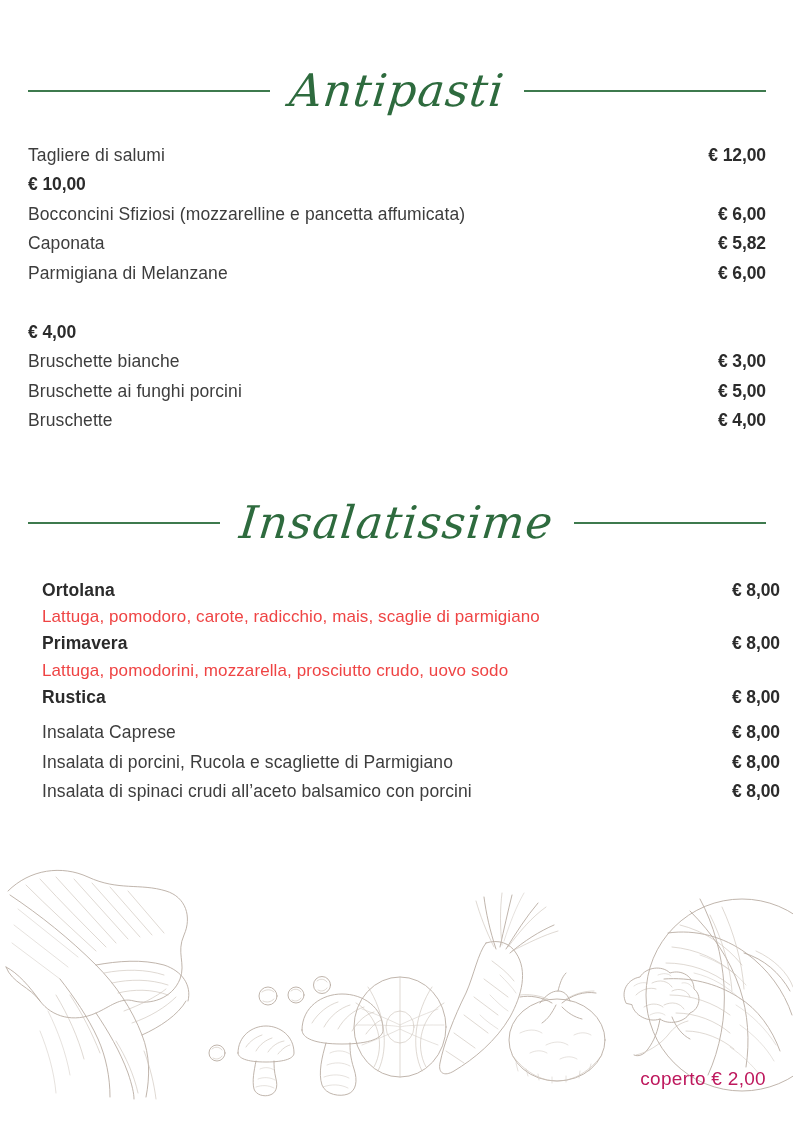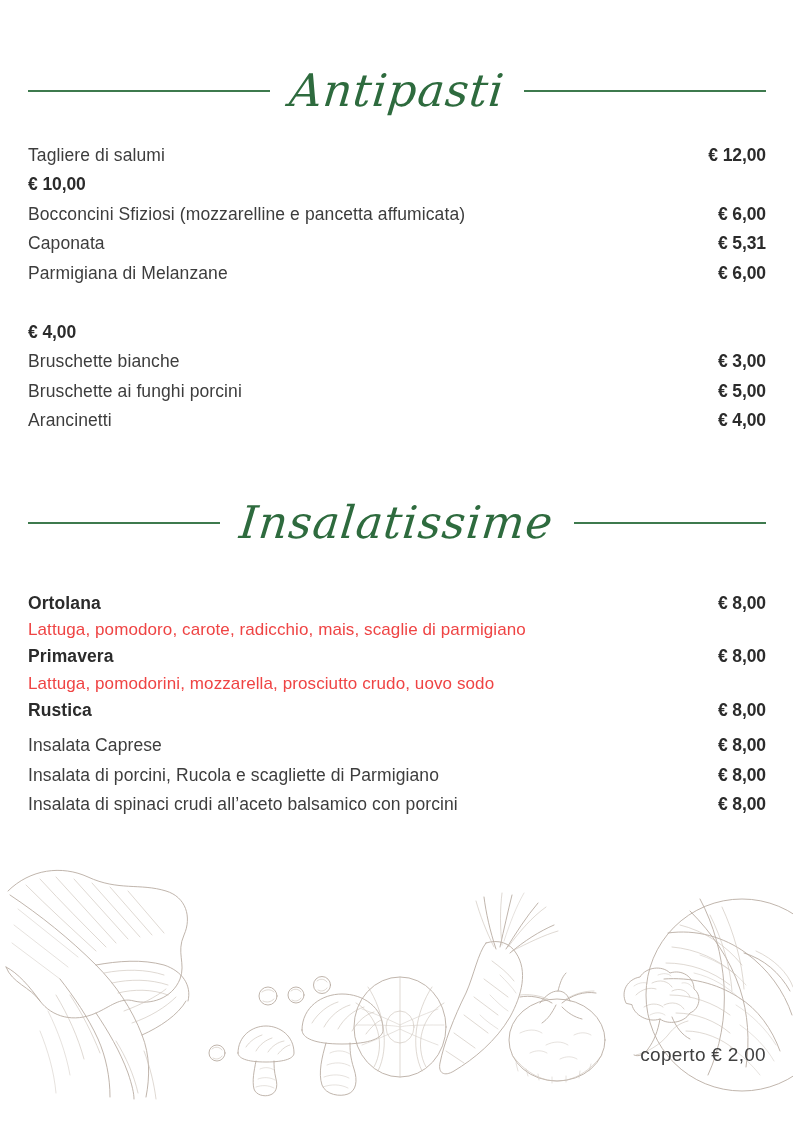--- a/index.html
+++ b/index.html
@@ -92,24 +92,24 @@
     height: 30px;
   }
   .gap-sm {
     height: 6px;
   }
 
   
   .coperto {
     position: absolute;
     right: 27px;
-    top: 1044px;
+    top: 1068px;
     font-size: 19px;
     font-weight: 400;
-    color: #404040;
+    color: #be185d;
     letter-spacing: 0.3px;
     white-space: nowrap;
   }
 
   
   .veg-band {
     position: absolute;
     left: 0;
     top: 855px;
     width: 793px;
@@ -160,53 +160,53 @@
     </div>
     <div class="row">
       <span class="price">€ 10,00</span>
     </div>
     <div class="row">
       <span class="name">Bocconcini Sfiziosi (mozzarelline e pancetta affumicata)</span>
       <span class="price">€ 6,00</span>
     </div>
     <div class="row">
       <span class="name">Caponata</span>
-      <span class="price">€ 5,31</span>
+      <span class="price">€ 5,82</span>
     </div>
     <div class="row">
       <span class="name">Parmigiana di Melanzane</span>
       <span class="price">€ 6,00</span>
     </div>
 
     <div class="spacer"></div>
 
     <div class="row">
       <span class="price">€ 4,00</span>
     </div>
     <div class="row">
       <span class="name">Bruschette bianche</span>
       <span class="price">€ 3,00</span>
     </div>
     <div class="row">
       <span class="name">Bruschette ai funghi porcini</span>
       <span class="price">€ 5,00</span>
     </div>
     <div class="row">
-      <span class="name">Arancinetti</span>
+      <span class="name">Bruschette</span>
       <span class="price">€ 4,00</span>
     </div>
   </div>
 
   <div class="section-head" style="top:500px;">
     <span class="rule"></span>
     <span class="section-title">Insalatissime</span>
     <span class="rule"></span>
   </div>
 
-  <div class="menu-block" style="top:589px;">
+  <div class="menu-block" style="top:576px;margin-left:14px;">
 
     <div class="row titled">
       <span class="name">Ortolana</span>
       <span class="price">€ 8,00</span>
     </div>
     <div class="desc">Lattuga, pomodoro, carote, radicchio, mais, scaglie di parmigiano</div>
 
     <div class="row titled">
       <span class="name">Primavera</span>
       <span class="price">€ 8,00</span>

